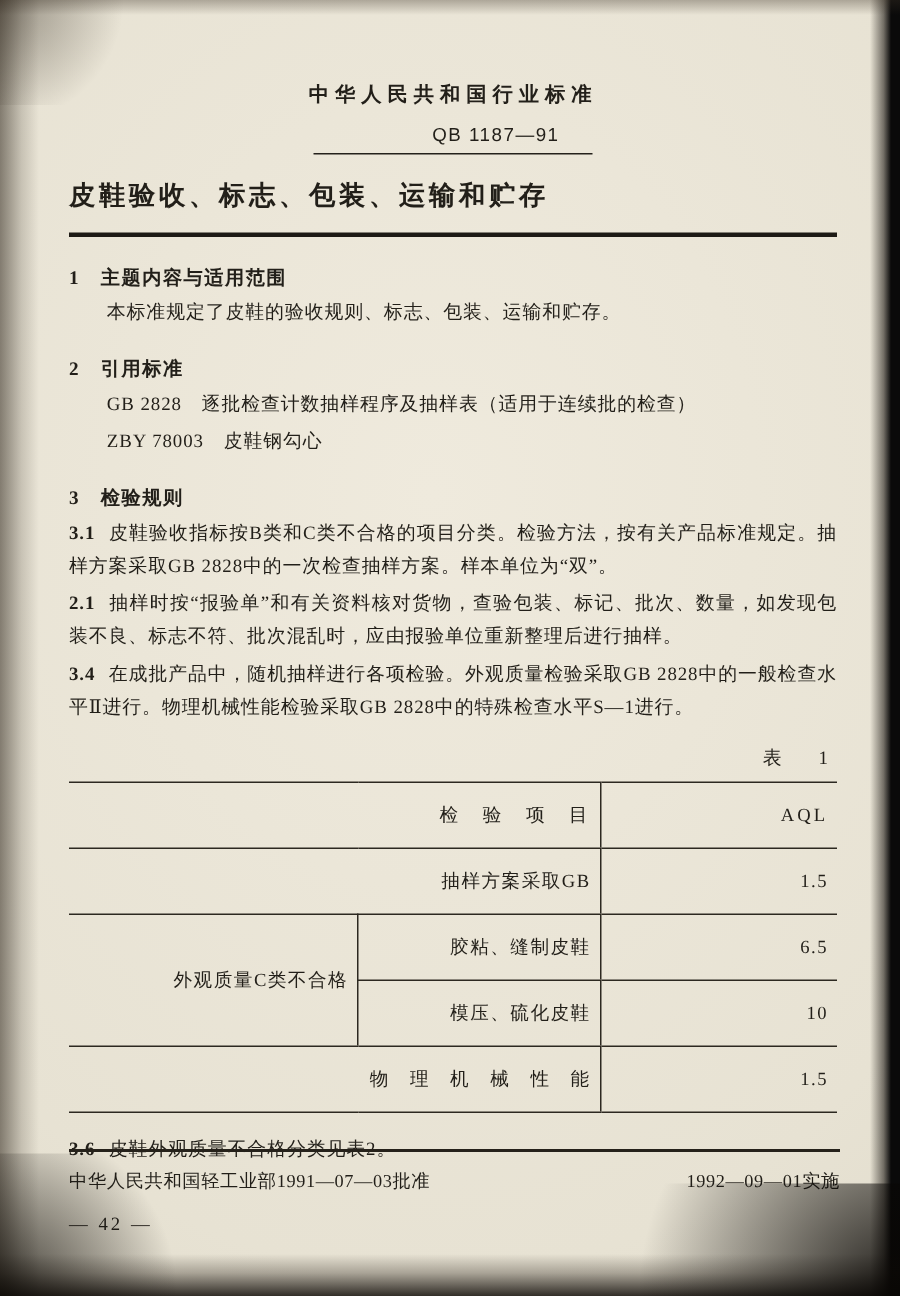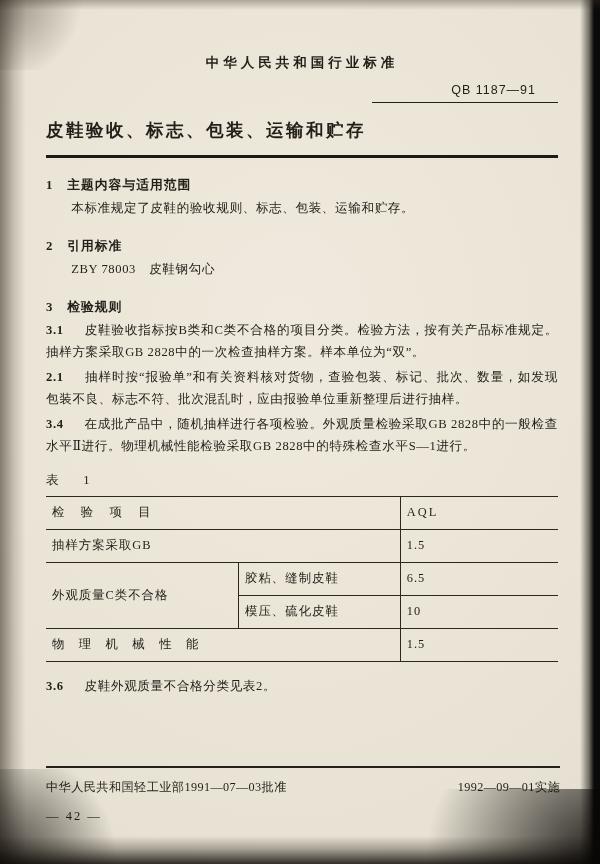--- a/index.html
+++ b/index.html
@@ -4,35 +4,35 @@
 <style>
   *{margin:0;padding:0;box-sizing:border-box}
   html,body{width:600px;height:864px}
   body{background:#1a1a1a;font-family:"Liberation Serif","DejaVu Serif",serif}
   .scan{position:relative;width:600px;height:864px;overflow:hidden;background:#000000}
   .paper{position:absolute;inset:0;color:#221f19;
     background:radial-gradient(ellipse 130% 110% at 48% 38%, #efeadd 0%, #e7e2d3 55%, #d9d3c2 100%)}
   .content{position:relative;z-index:2;padding:54px 42px 0 46px}
 
   .std-type{text-align:center;font-weight:bold;font-size:13.5px;letter-spacing:4px}
-  .std-num-row{display:flex;justify-content:flex-end;margin-top:11px}
+  .std-num-row{display:flex;justify-content:center;margin-top:11px}
   .std-num{min-width:186px;text-align:right;padding:0 22px 5px 0;border-bottom:1.6px solid #24211b;
     font-size:12.5px;letter-spacing:1px;font-family:"Liberation Sans","DejaVu Sans",sans-serif}
   .doc-title{font-weight:bold;font-size:17.5px;letter-spacing:2.5px;margin-top:15px}
   .title-rule{height:2.6px;background:#1d1a15;margin-top:13px}
 
   .sec-h{font-weight:bold;font-size:12.8px;margin-top:19px;letter-spacing:1px}
   p.body{font-size:12.6px;line-height:22px;letter-spacing:0.6px;text-align:justify;margin-top:3px}
   p.ind{text-indent:2em}
-  .cnum{font-weight:bold;margin-right:21px}
+  .cnum{font-weight:bold;margin-right:9px}
 
-  .tcap{text-align:left;font-size:12.6px;margin-top:15px;letter-spacing:6px}
+  .tcap{text-align:right;font-size:12.6px;margin-top:15px;letter-spacing:6px}
   table.t1{width:100%;border-collapse:collapse;margin-top:7px;font-size:12.4px}
-  .t1 td{border-top:1.5px solid #2c2820;border-bottom:1.5px solid #2c2820;text-align:left;
-    vertical-align:middle;height:33px;padding:2px 6px;letter-spacing:1px}
+  .t1 td{border-top:1.5px solid #2c2820;border-bottom:1.5px solid #2c2820;text-align:right;
+    vertical-align:middle;height:33px;padding:13px 6px;letter-spacing:1px}
   .t1 td.aql{border-left:1.5px solid #2c2820;width:158px}
   .t1 td.sub{border-left:1.5px solid #2c2820;width:162px}
   .t1 td.cmain{width:193px}
   .t1 td.th{letter-spacing:2px}
 
   .footer{position:absolute;left:46px;right:40px;top:766px;z-index:2}
   .f-rule{height:1.6px;background:#25211a}
   .f-row{display:flex;justify-content:space-between;font-size:12.2px;margin-top:11px;letter-spacing:0.4px}
   .pagenum{font-size:12.5px;margin-top:13px;letter-spacing:2px}
 
@@ -65,20 +65,21 @@
         <span class="std-num">QB 1187—91</span>
       </div>
 
       <div class="doc-title">皮鞋验收、标志、包装、运输和贮存</div>
       <div class="title-rule"></div>
 
       <div class="sec-h">1　主题内容与适用范围</div>
       <p class="body ind">本标准规定了皮鞋的验收规则、标志、包装、运输和贮存。</p>
 
       <div class="sec-h">2　引用标准</div>
+      <p class="body ind">GB 2828　逐批检查计数抽样程序及抽样表（适用于连续批的检查）</p>
       <p class="body ind">ZBY 78003　皮鞋钢勾心</p>
 
       <div class="sec-h">3　检验规则</div>
 
       <p class="body"><span class="cnum">3.1</span><span>皮鞋验收指标按B类和C类不合格的项目分类。检验方法，按有关产品标准规定。抽样方案采取GB 2828中的一次检查抽样方案。样本单位为“双”。</span></p>
       <p class="body"><span class="cnum">2.1</span><span>抽样时按“报验单”和有关资料核对货物，查验包装、标记、批次、数量，如发现包装不良、标志不符、批次混乱时，应由报验单位重新整理后进行抽样。</span></p>
       <p class="body"><span class="cnum">3.4</span><span>在成批产品中，随机抽样进行各项检验。外观质量检验采取GB 2828中的一般检查水平Ⅱ进行。物理机械性能检验采取GB 2828中的特殊检查水平S—1进行。</span></p>
 
       <div class="tcap">表　1</div>
 

